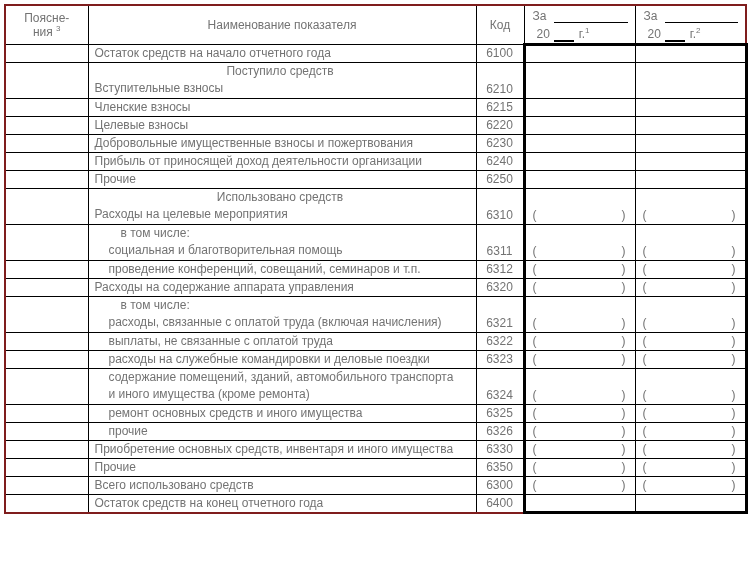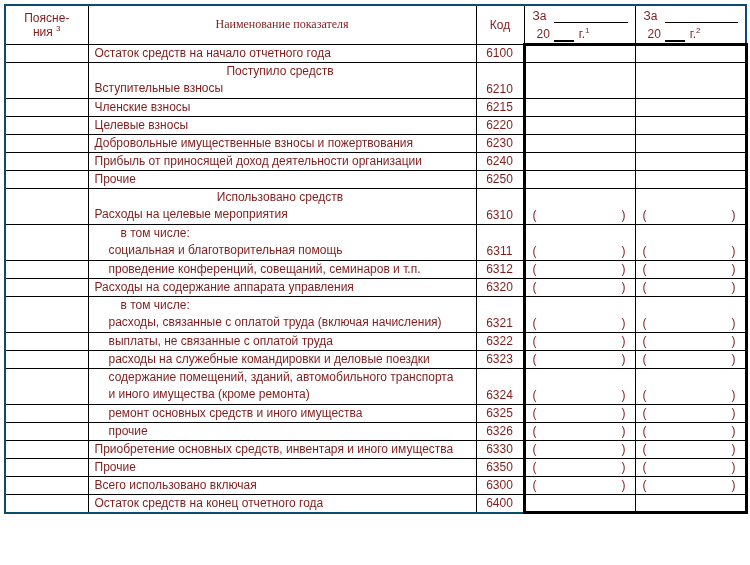--- a/index.html
+++ b/index.html
@@ -1,27 +1,27 @@
 <!DOCTYPE html>
 <html><head>
 <meta charset="utf-8">
 <style>
   html, body { margin:0; padding:0; background:#fff; }
   body { width:750px; height:565px; overflow:hidden; }
   .page { padding:4px 3px 0 4px; }
   table {
     border-collapse:collapse; table-layout:fixed; width:741px;
-    font-family:"Liberation Sans", sans-serif; font-size:12px; color:#7f1d1d;
-    border:2px solid #0c4a6e;
+    font-family:"Liberation Sans", sans-serif; font-size:12px; color:#737373;
+    border:2px solid #7f1d1d;
   }
   th, td { border:1px solid #000; padding:0; vertical-align:middle; overflow:hidden; }
   thead tr { height:39px; }
   th { font-weight:normal; font-size:12px; }
   th.exp-h { text-align:center; line-height:14px; vertical-align:middle; }
-  th.ind-h { text-align:center; vertical-align:middle;font-family:Liberation Serif, serif; }
+  th.ind-h { text-align:center; vertical-align:middle; }
   th.code-h { text-align:center; vertical-align:middle; }
   th.period-h { vertical-align:top; padding:3px 7px 0 8px; text-align:left; }
   .za-row1 { display:flex; align-items:flex-end; }
   .za-fill { flex:1; border-bottom:1px solid #000; height:13px; margin-left:8px; }
   .za-row2 { margin-top:1px; padding-left:4px; white-space:nowrap; }
   .year-blank { display:inline-block; width:20px; border-bottom:2px solid #000; height:12px; margin:0 5px 0 4px; transform:translateY(4px); }
   sup { font-size:8px; line-height:0; }
   tbody tr.row { height:17px;padding-left:28px; }
   tbody tr.dbl { height:36px; }
   td.lbl { padding:0 2px 0 6px; }
@@ -368,21 +368,21 @@
           <td class="val v2">
             <div class="parens">
               <span>(</span>
               <span>)</span>
             </div>
           </td>
         </tr>
         <tr class="row">
           <td class="exp"></td>
           <td class="lbl">
-            <div class="label-line">Всего использовано включая</div>
+            <div class="label-line">Всего использовано средств</div>
           </td>
           <td class="code">6300</td>
           <td class="val v1">
             <div class="parens">
               <span>(</span>
               <span>)</span>
             </div>
           </td>
           <td class="val v2">
             <div class="parens">

